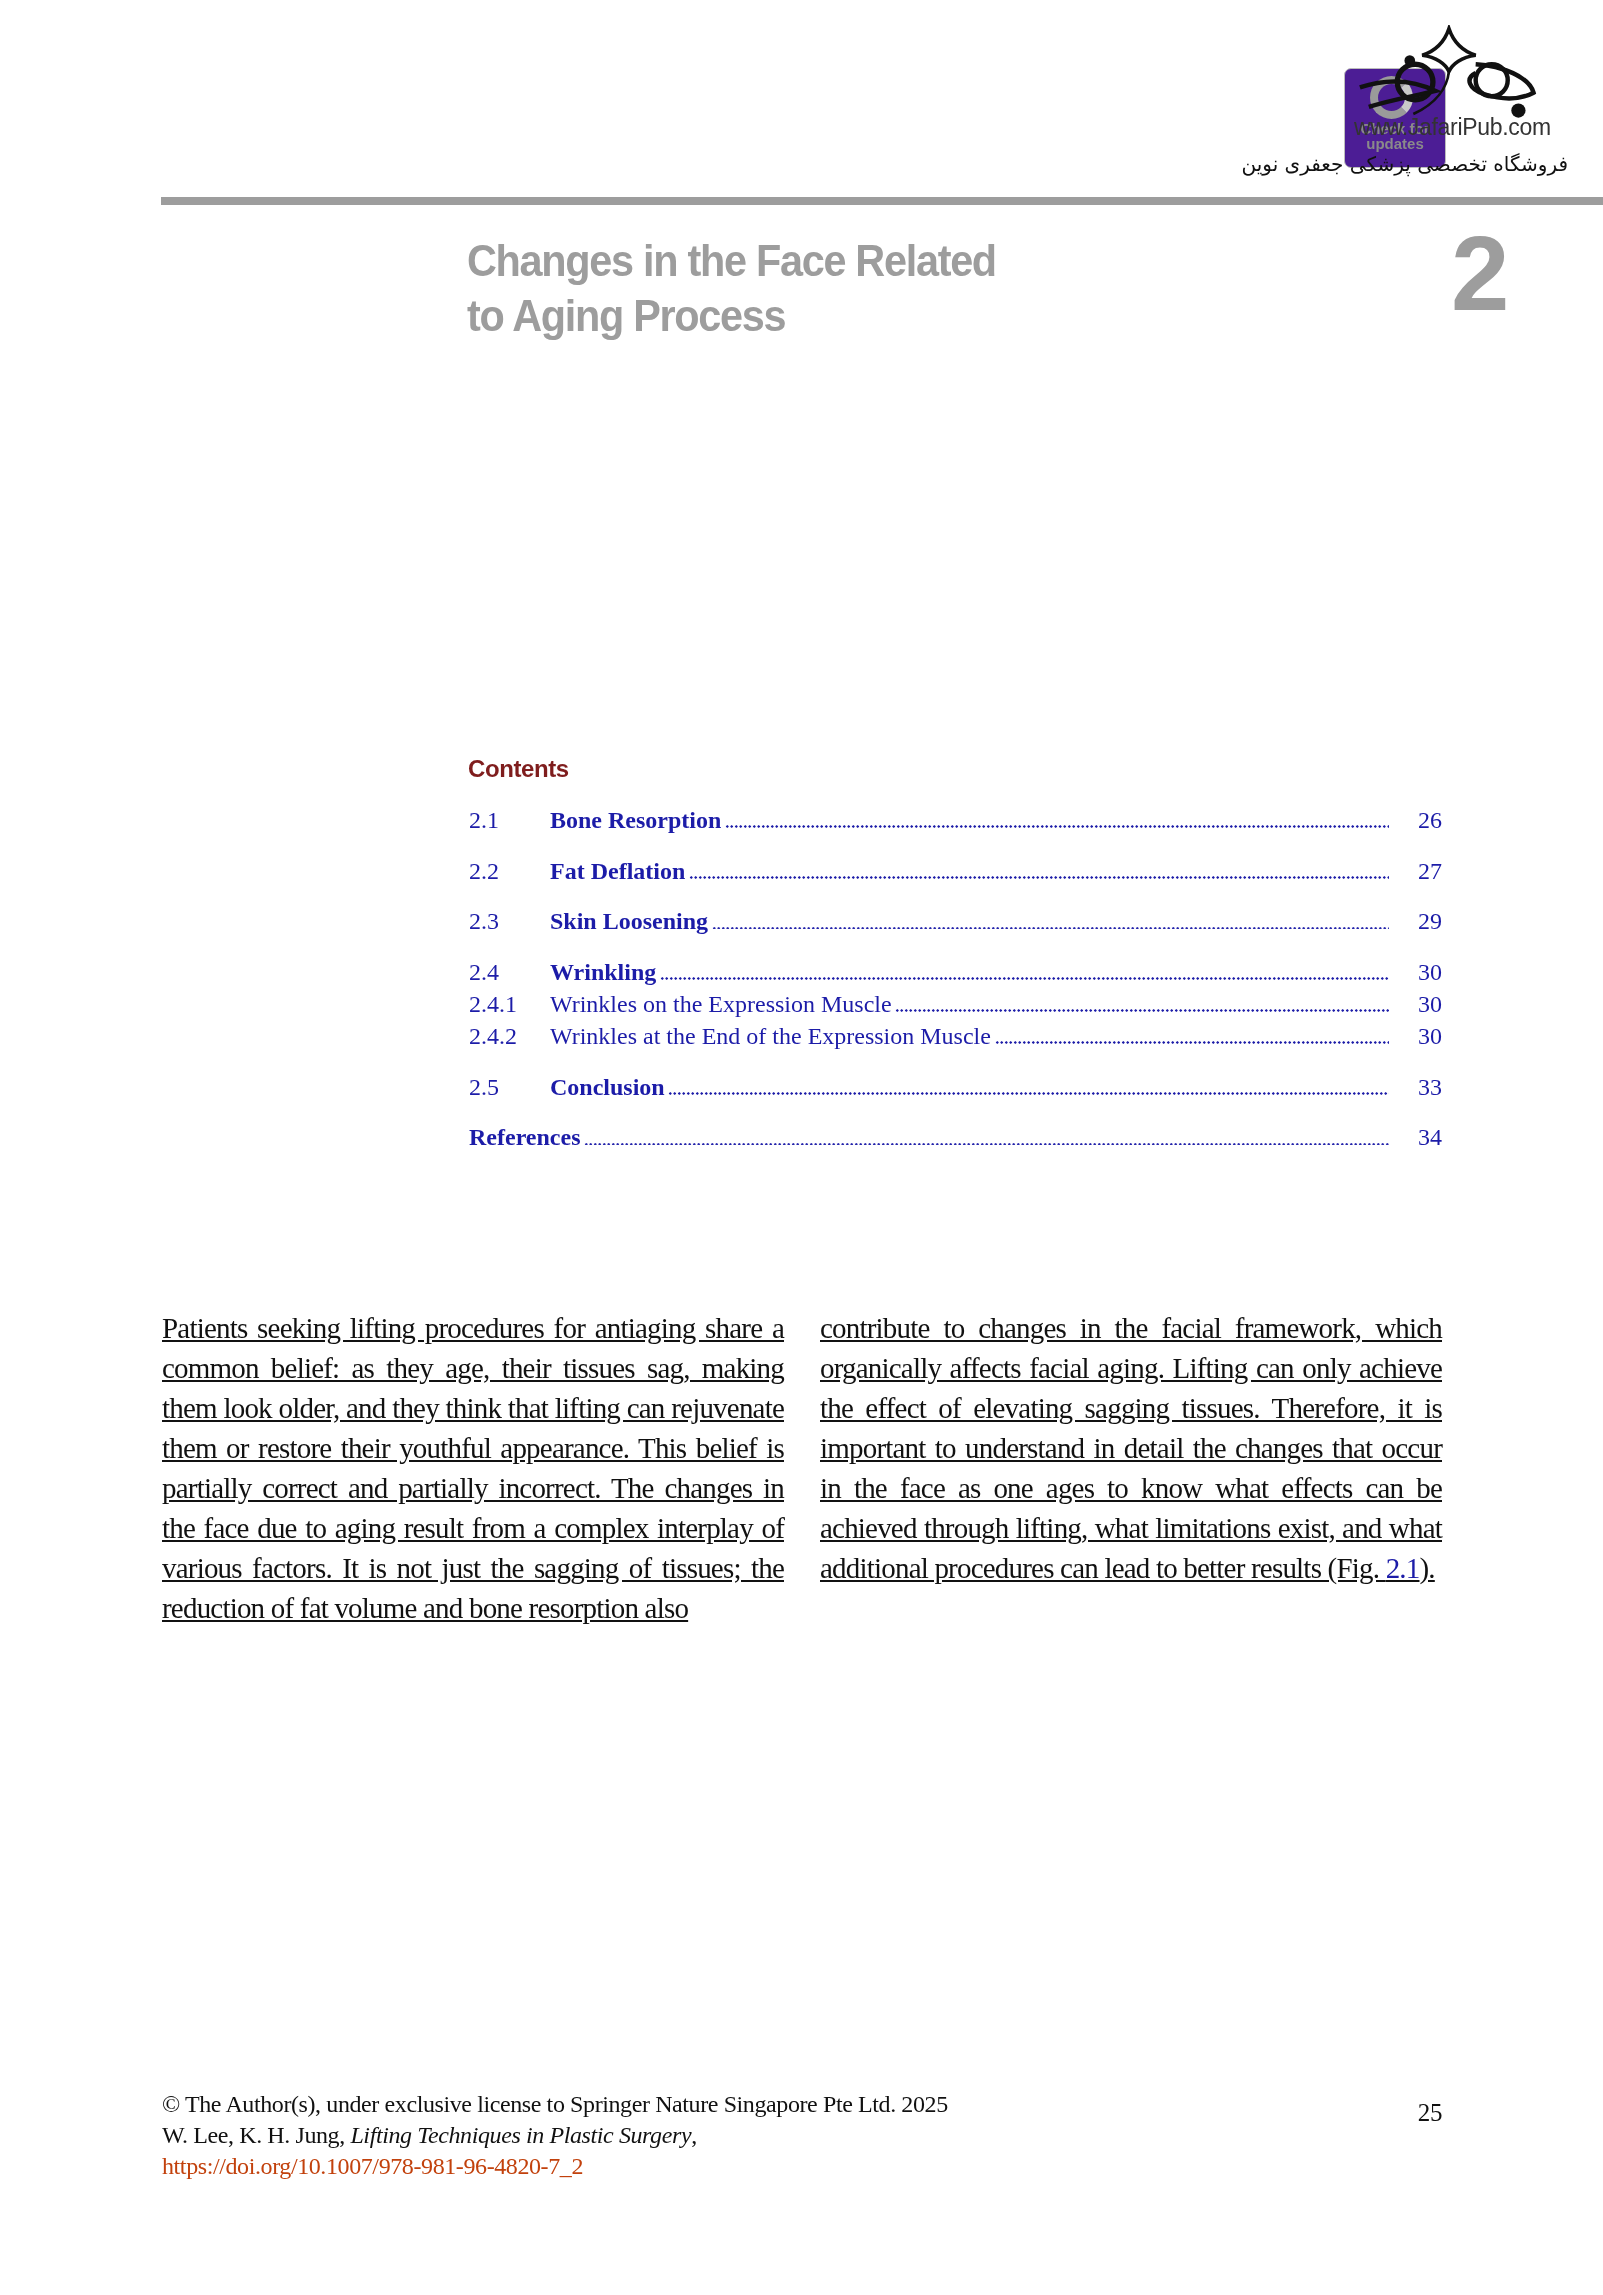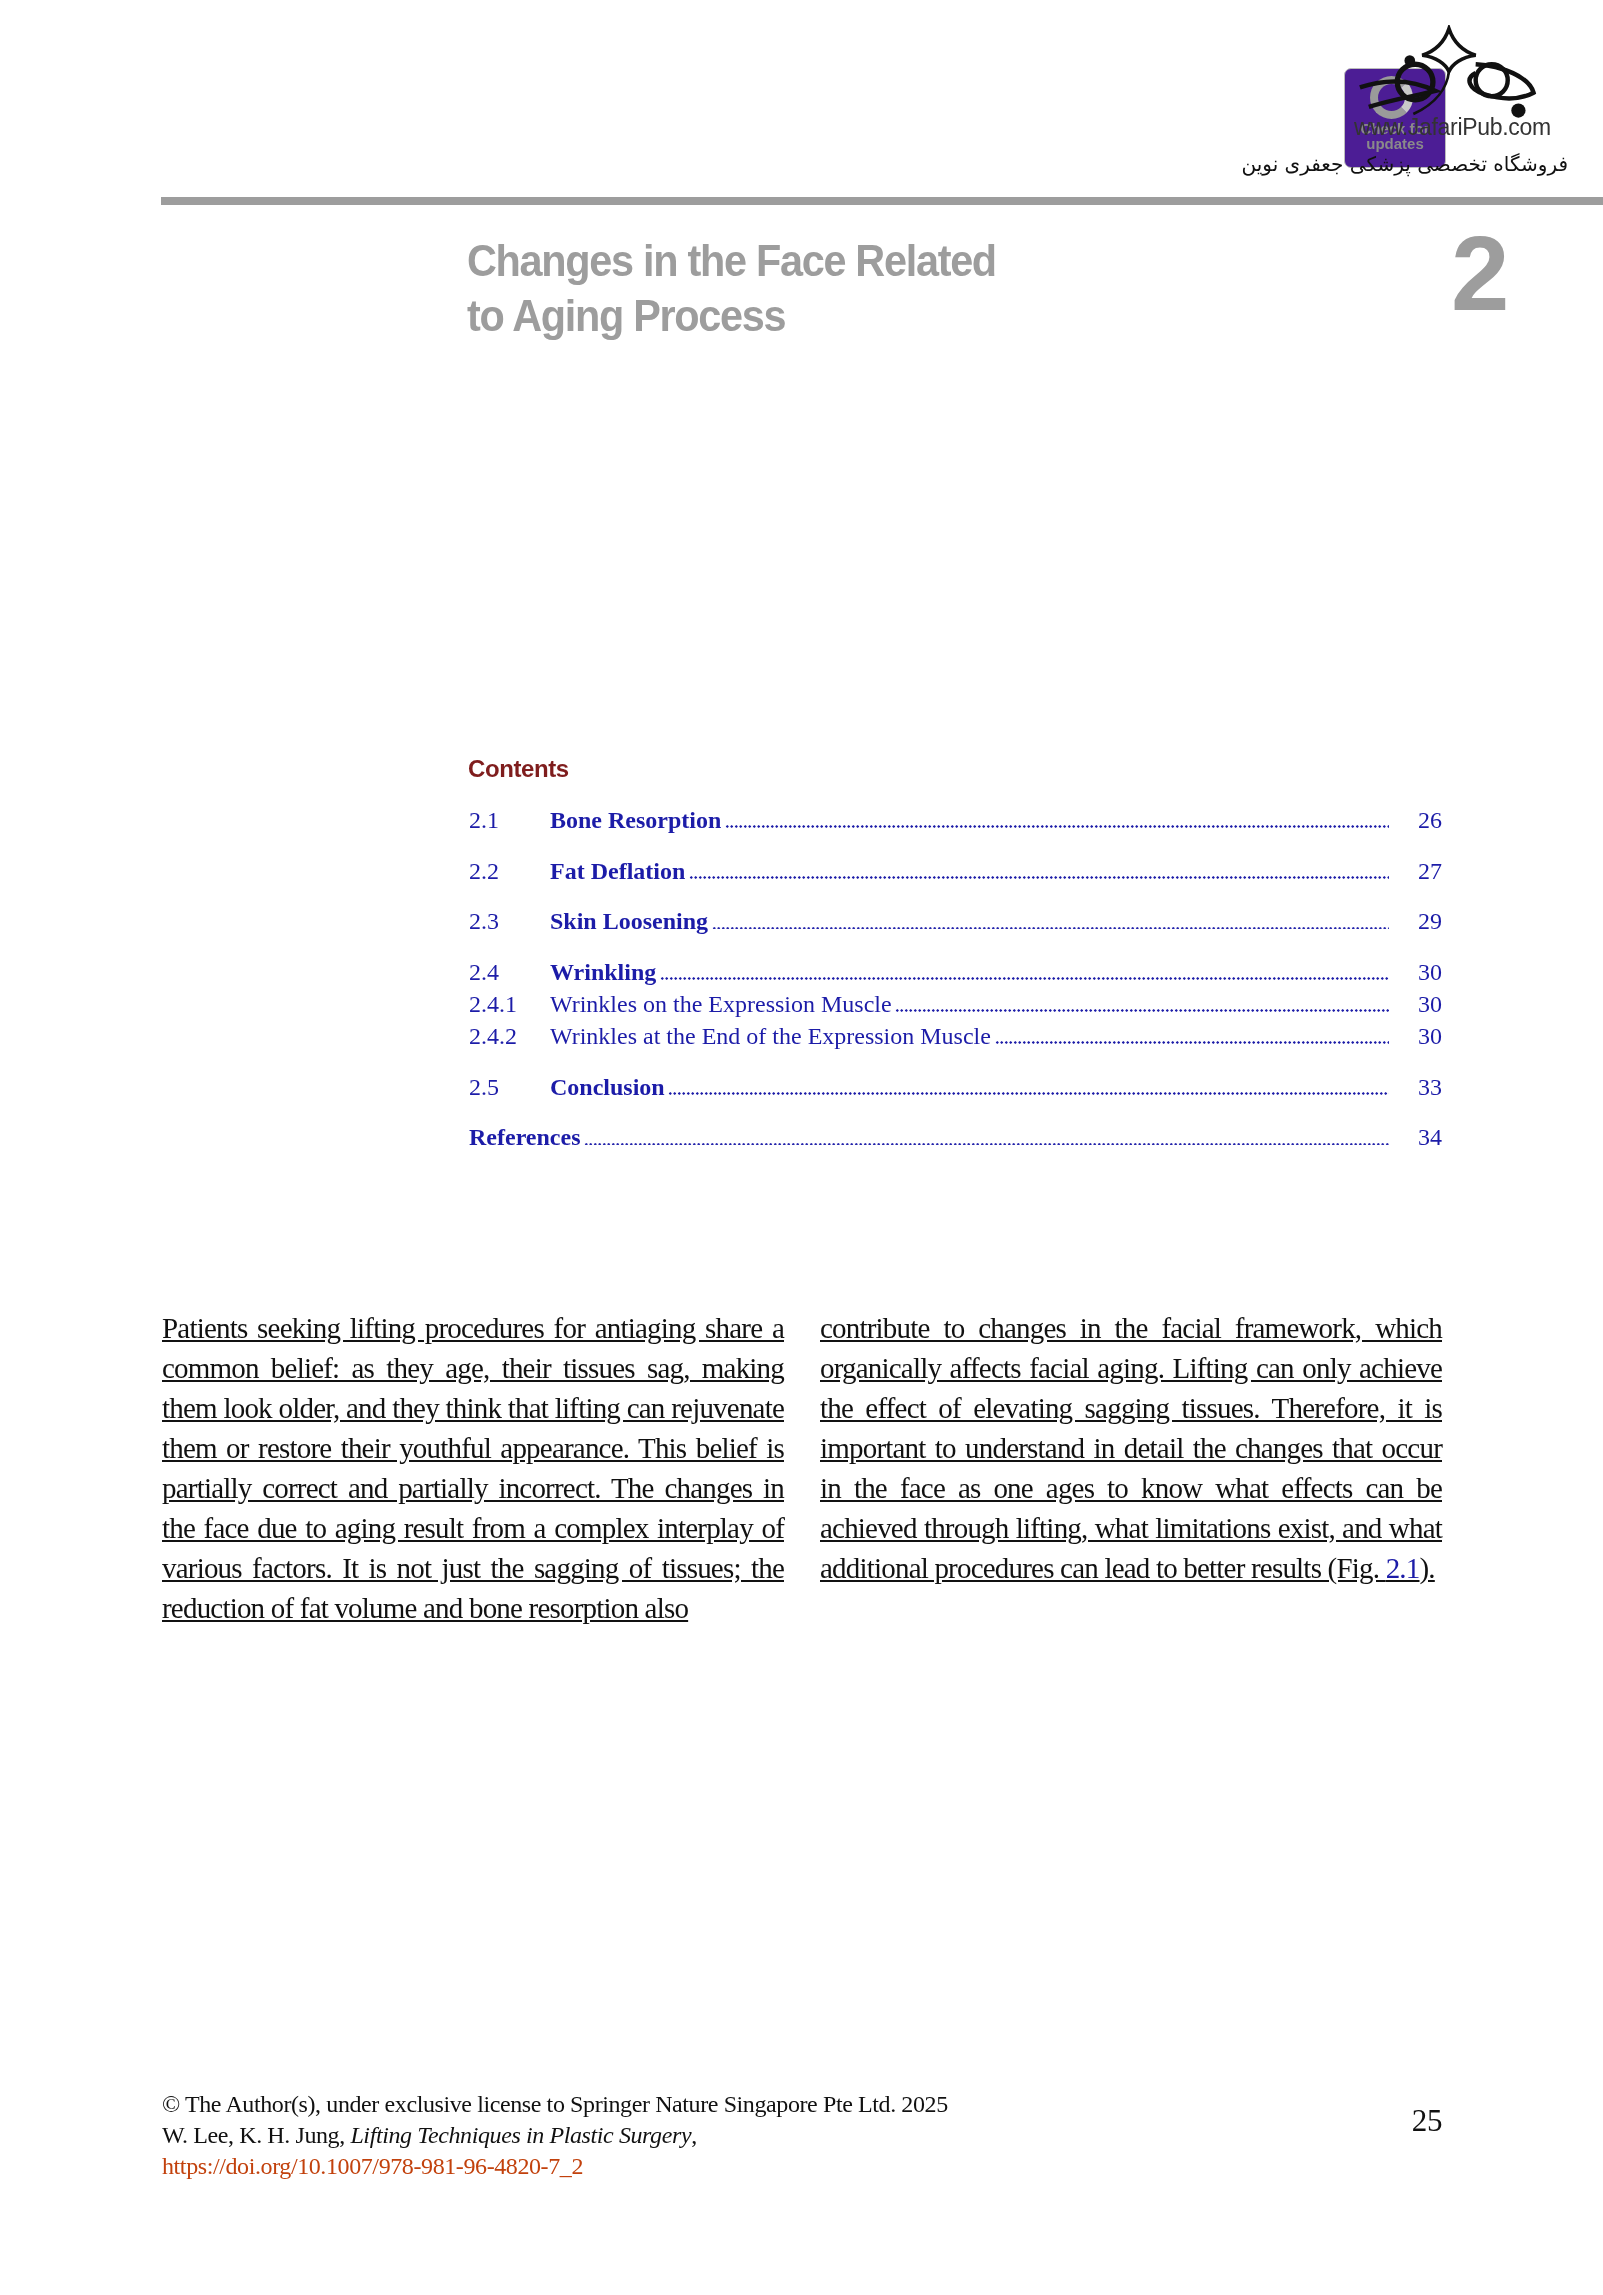--- a/index.html
+++ b/index.html
@@ -209,22 +209,22 @@
       line-height: 31px;
       color: #111111;
       letter-spacing: -0.4px;
     }
     .footer-line { white-space: nowrap; }
     .footer-book { font-style: italic; }
     .footer-doi { color: #c2410c; }
     .page-number {
       position: absolute;
       right: 0;
-      top: 16px;
-      font-size: 31px;
+      top: 8px;
+      font-size: 25px;
       text-align: center;
     }
   </style>
 </head>
 <body>
 
 <div class="watermark">
   <div class="wm-badge">
     <div class="wm-badge-ring"></div>
     <div class="wm-badge-text">

